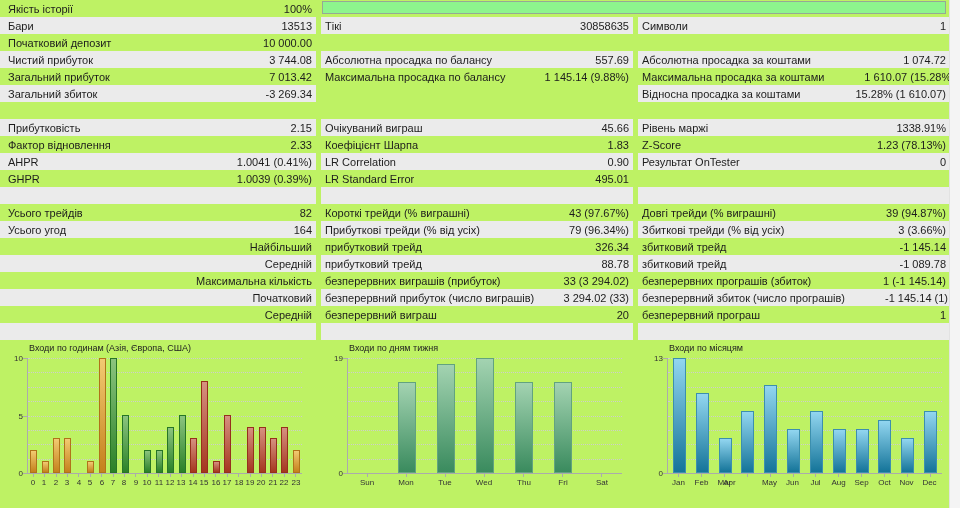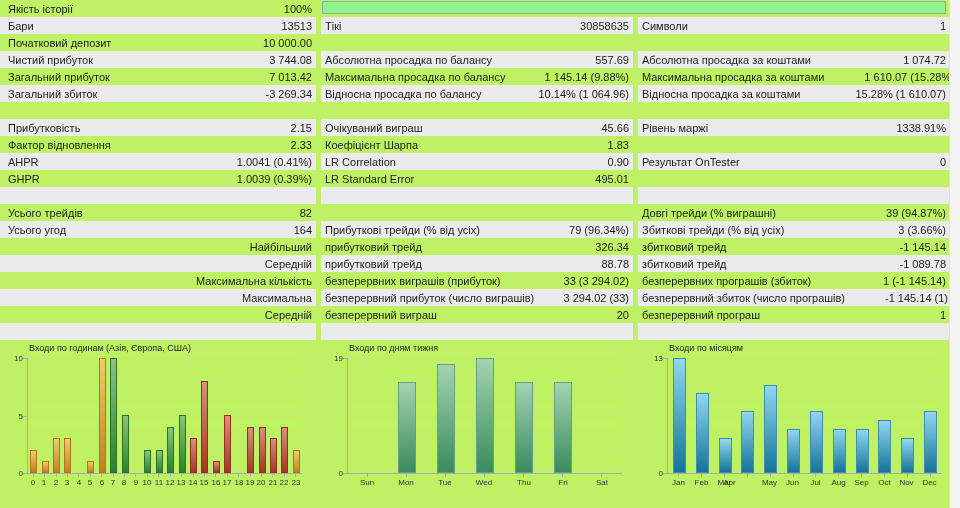--- a/index.html
+++ b/index.html
@@ -110,24 +110,20 @@
         <div class="grp g3">
           <span class="lbl">Максимальна просадка за коштами</span>
           <span class="val">1 610.07 (15.28%)</span>
         </div>
       </div>
       <div class="row shade" style="top: 85px;">
         <div class="grp g1">
           <span class="lbl">Загальний збиток</span>
           <span class="val">-3 269.34</span>
         </div>
-        <div class="grp g2">
-          <span class="lbl">Відносна просадка по балансу</span>
-          <span class="val">10.14% (1 064.96)</span>
-        </div>
         <div class="grp g3">
           <span class="lbl">Відносна просадка за коштами</span>
           <span class="val">15.28% (1 610.07)</span>
         </div>
       </div>
       <div class="row" style="top: 102px;">
         <div class="grp g1">
           <span class="lbl"></span>
           <span class="val"></span>
         </div>
@@ -156,20 +152,24 @@
       </div>
       <div class="row" style="top: 136px;">
         <div class="grp g1">
           <span class="lbl">Фактор відновлення</span>
           <span class="val">2.33</span>
         </div>
         <div class="grp g2">
           <span class="lbl">Коефіцієнт Шарпа</span>
           <span class="val">1.83</span>
         </div>
+        <div class="grp g3">
+          <span class="lbl">Z-Score</span>
+          <span class="val">1.23 (78.13%)</span>
+        </div>
       </div>
       <div class="row shade" style="top: 153px;">
         <div class="grp g1">
           <span class="lbl">AHPR</span>
           <span class="val">1.0041 (0.41%)</span>
         </div>
         <div class="grp g2">
           <span class="lbl">LR Correlation</span>
           <span class="val">0.90</span>
         </div>
@@ -204,20 +204,24 @@
         <div class="grp g3">
           <span class="lbl"></span>
           <span class="val"></span>
         </div>
       </div>
       <div class="row" style="top: 204px;">
         <div class="grp g1">
           <span class="lbl">Усього трейдів</span>
           <span class="val">82</span>
         </div>
+        <div class="grp g2">
+          <span class="lbl">Короткі трейди (% виграшні)</span>
+          <span class="val">43 (97.67%)</span>
+        </div>
         <div class="grp g3">
           <span class="lbl">Довгі трейди (% виграшні)</span>
           <span class="val">39 (94.87%)</span>
         </div>
       </div>
       <div class="row shade" style="top: 221px; padding-left: 24px;">
         <div class="grp g1">
           <span class="lbl">Усього угод</span>
           <span class="val">164</span>
         </div>
@@ -268,21 +272,21 @@
           <span class="val">33 (3 294.02)</span>
         </div>
         <div class="grp g3">
           <span class="lbl">безперервних програшів (збиток)</span>
           <span class="val">1 (-1 145.14)</span>
         </div>
       </div>
       <div class="row shade" style="top: 289px;">
         <div class="grp g1">
           <span class="lbl"></span>
-          <span class="val">Максимальна</span>
+          <span class="val">Початковий</span>
         </div>
         <div class="grp g2">
           <span class="lbl">безперервний прибуток (число виграшів)</span>
           <span class="val">3 294.02 (33)</span>
         </div>
         <div class="grp g3">
           <span class="lbl">безперервний збиток (число програшів)</span>
           <span class="val">-1 145.14 (1)</span>
         </div>
       </div>

